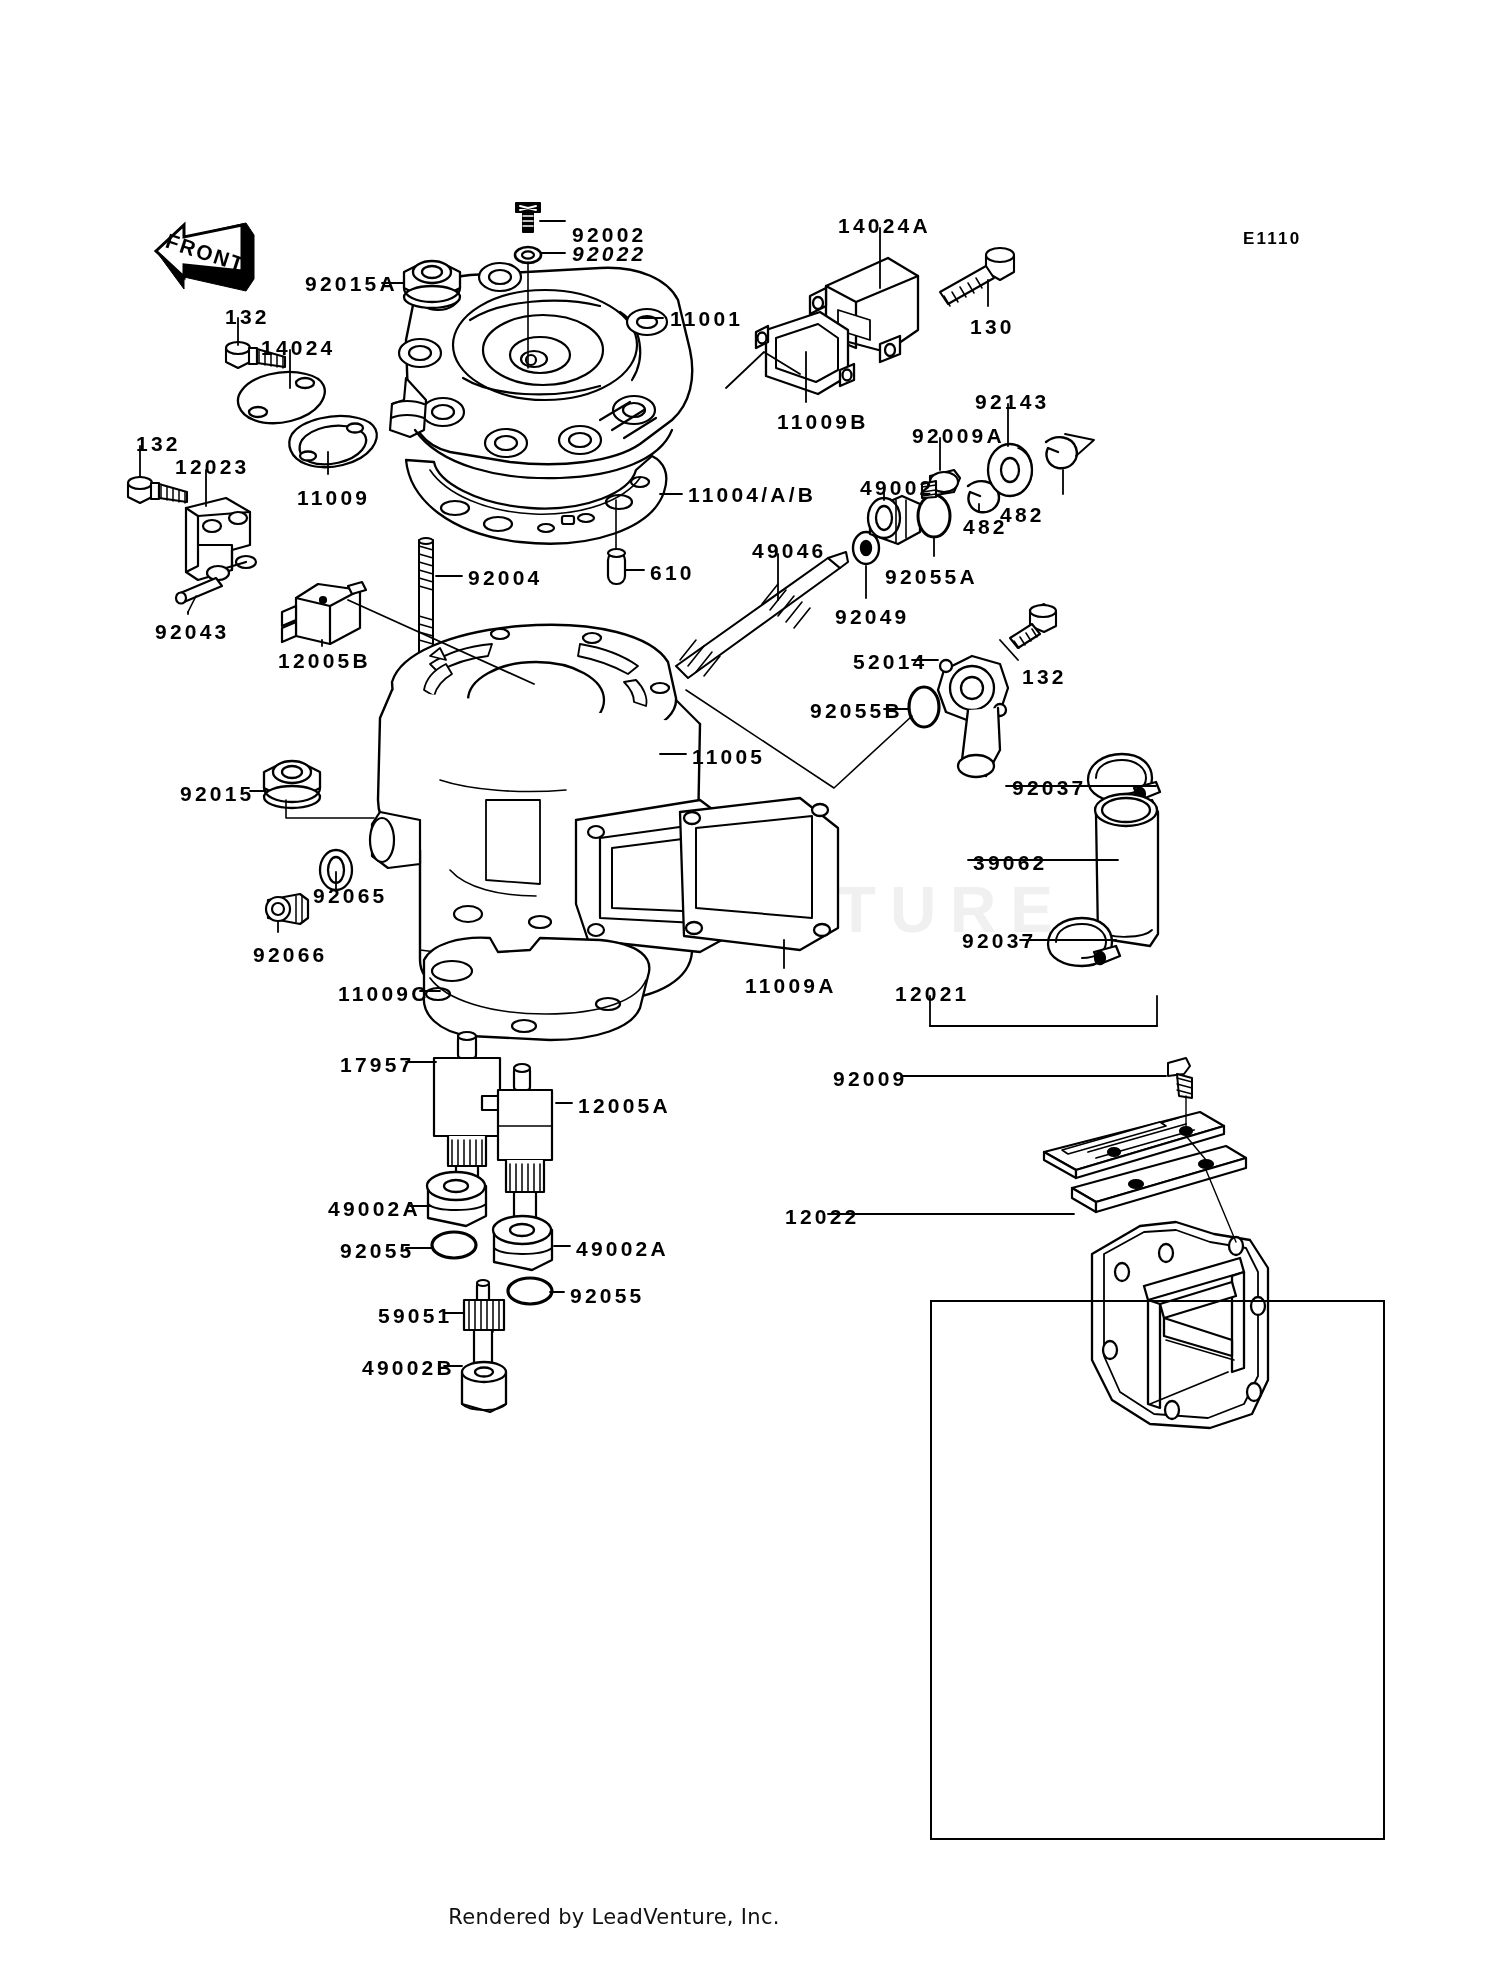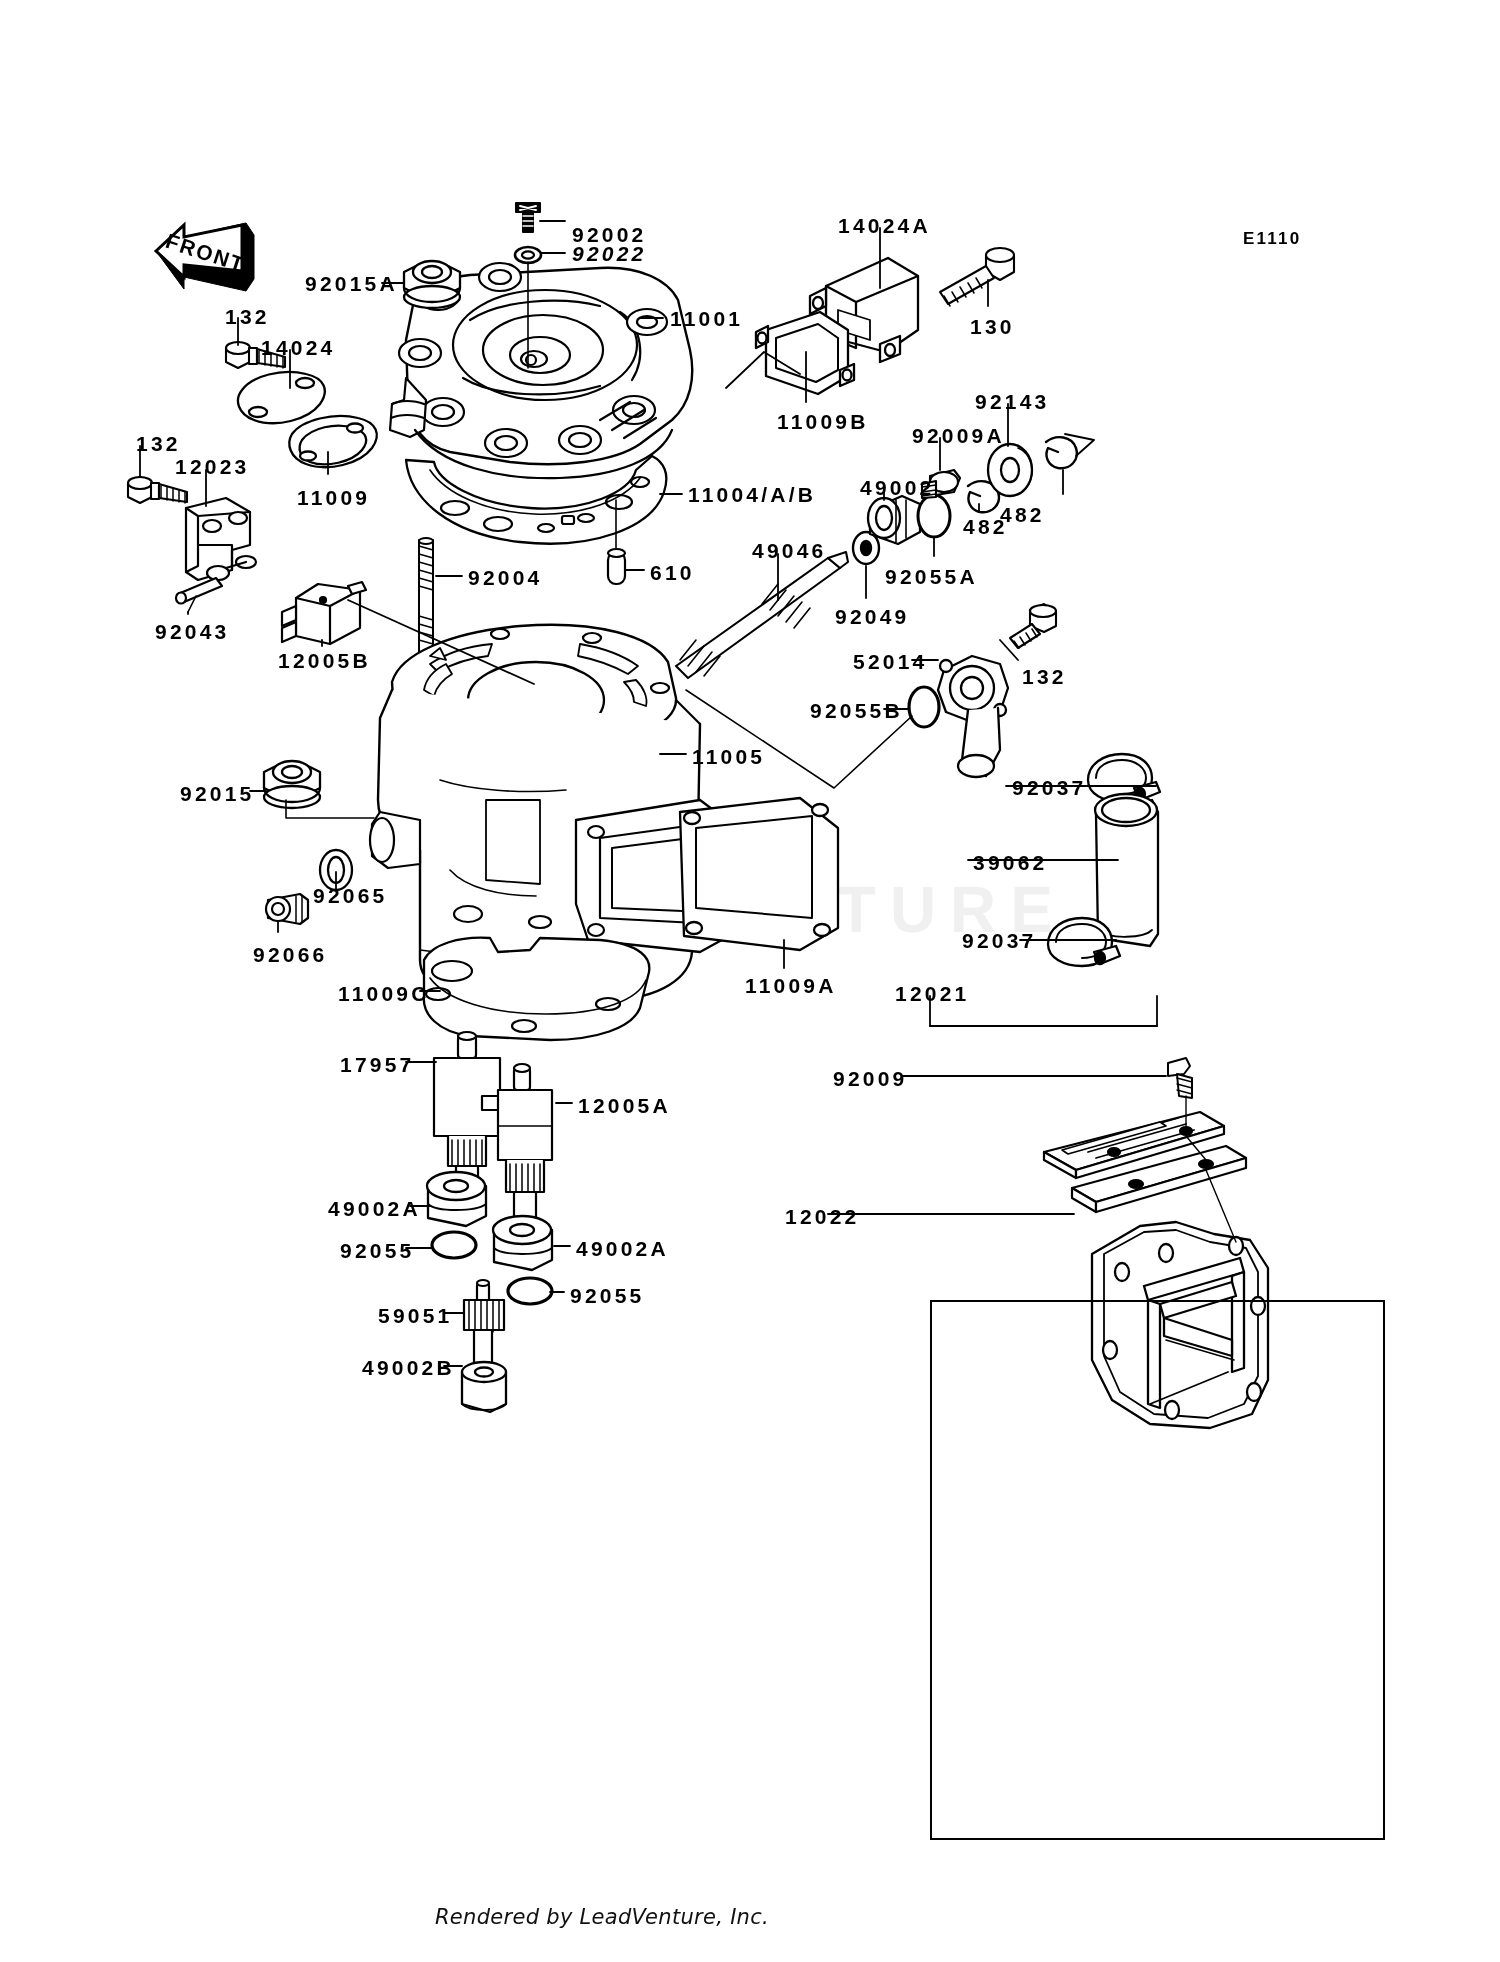--- a/index.html
+++ b/index.html
@@ -48,29 +48,28 @@
     top: 1300px;
     width: 455px;
     height: 540px;
     border: 2px solid #000000;
     box-sizing: border-box;
     background: transparent;
   }
   
   #footer {
     position: absolute;
-    left: 0;
+    left: 12px;
     top: 1905px;
     width: 1204px;
     text-align: center;
     font-family: "DejaVu Sans", sans-serif;
     font-size: 21px;
     color: #111111;
     letter-spacing: 0.3px;
-    font-style: italic;
   }
   
   #watermark {
     position: absolute;
     left: 470px;
     top: 820px;
     width: 560px;
     height: 180px;
     font-family: "Liberation Sans", sans-serif;
     font-size: 64px;

